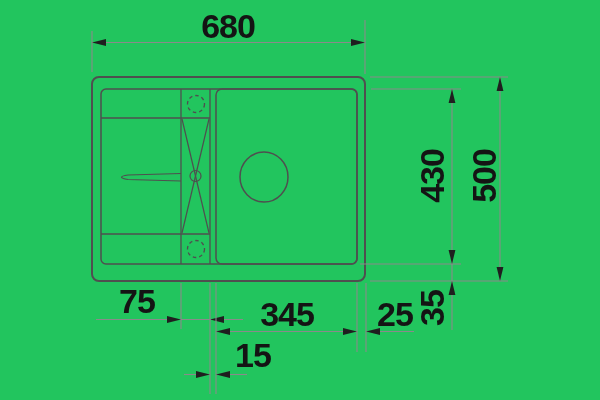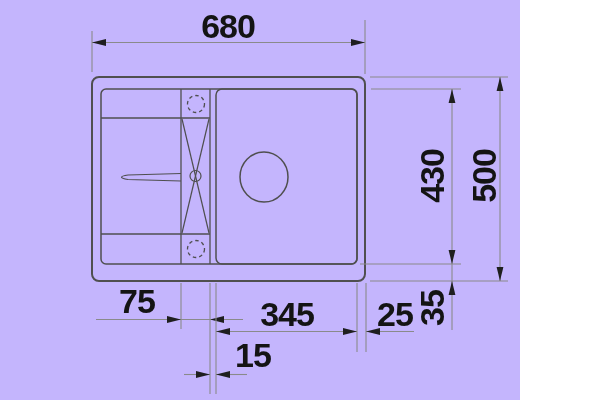--- a/index.html
+++ b/index.html
@@ -6,23 +6,23 @@
     margin: 0;
     padding: 0;
     width: 600px;
     height: 400px;
     background: #ffffff;
     overflow: hidden;
     font-family: "Liberation Sans", sans-serif;
   }
   .stage {
     position: relative;
-    width: 520px;
+    width: 600px;
     height: 400px;
-    background: #c4b5fd;
+    background: #22c55e;
   }
   svg { display: block; }
   .sink-line   { stroke: #4f4f4f; fill: none; }
   .dim-line    { stroke: #8a8a8a; stroke-width: 1.1; fill: none; }
   .arrow       { fill: #1f1f1f; stroke: none; }
   .dim-text {
     fill: #141414;
     font-family: "Liberation Sans", sans-serif;
     font-size: 34px;
     font-weight: bold;

